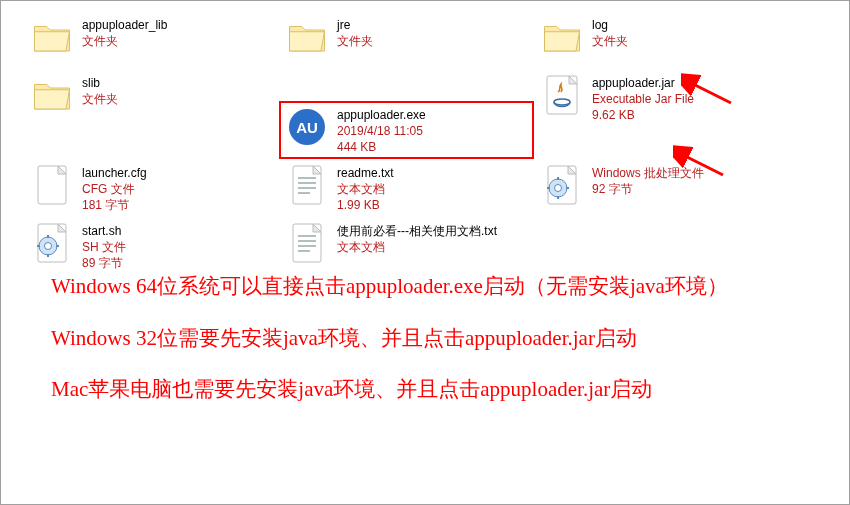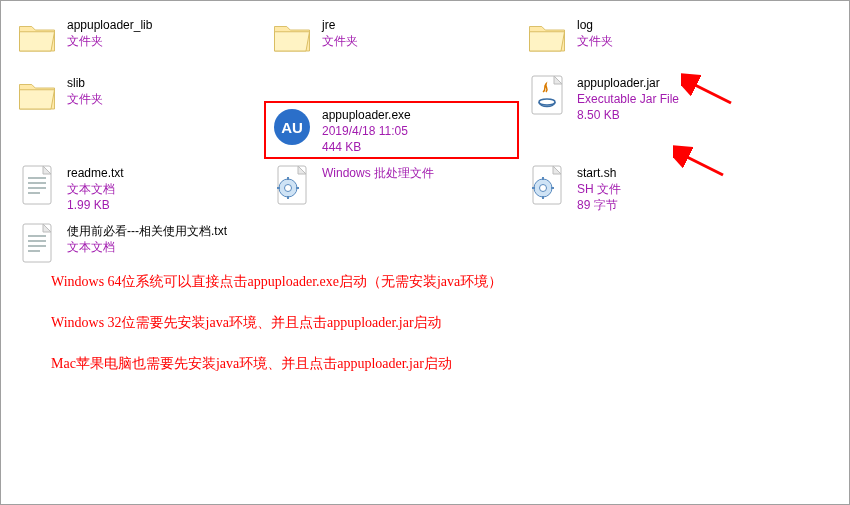--- a/index.html
+++ b/index.html
@@ -8,21 +8,21 @@
     font-family: "Microsoft YaHei", "Segoe UI", Arial, sans-serif;
     font-size: 12px;
     background: #ffffff;
     width: 850px;
     height: 505px;
     position: relative;
     border: 1px solid #a0a0a0;
     overflow: hidden;
   }
   .explorer {
-    padding: 10px 0 0 8px;
+    padding: 10px 0 0 23px;
     display: grid;
     grid-template-columns: repeat(3, 255px);
     column-gap: 0;
     row-gap: 0;
   }
   .file-item {
     display: flex;
     align-items: flex-start;
     padding: 4px 6px;
     height: 58px;
@@ -47,29 +47,29 @@
   .text-wrap {
     display: flex;
     flex-direction: column;
     line-height: 1.35;
     padding-top: 2px;
   }
   .file-name {
     color: #000;
   }
   .file-meta {
-    color: #a21caf;
+    color: #b91c1c;
   }
   .notes {
     position: absolute;
     left: 50px;
     top: 270px;
     color: #ff0000;
     font-family: "SimSun", "宋体", serif;
-    font-size: 14px;
+    font-size: 21px;
     line-height: 1.5;
   }
   .notes p { margin: 0 0 20px 0; }
   
   .arrow {
     position: absolute;
     pointer-events: none;
   }
   
   svg { display: block; }
@@ -149,21 +149,34 @@
           <rect x="4" y="2" width="30" height="38" rx="2" fill="#ffffff" stroke="#bcbcbc"></rect>
           <path d="M26 2 L34 10 L26 10 Z" fill="#e8e8e8" stroke="#bcbcbc"></path>
           <path d="M15 18 c4 -3 0 -5 3 -8 c-1 4 3 4 0 8" fill="none" stroke="#d97a00" stroke-width="1.5"></path>
           <ellipse cx="19" cy="28" rx="8" ry="3" fill="none" stroke="#3b6ea5" stroke-width="1.5"></ellipse>
           <path d="M11 28 c0 6 16 6 16 0" fill="none" stroke="#3b6ea5" stroke-width="1.5"></path>
         </svg>
       </div>
       <div class="text-wrap">
         <span class="file-name">appuploader.jar</span>
         <span class="file-meta">Executable Jar File</span>
-        <span class="file-meta">8.50 KB</span>
+        <span class="file-meta">9.62 KB</span>
+      </div>
+    </div>
+    <div class="file-item">
+      <div class="icon-wrap">
+        <svg width="36" height="42" viewBox="0 0 36 42">
+          <rect x="4" y="2" width="28" height="38" rx="2" fill="#ffffff" stroke="#bcbcbc"></rect>
+          <path d="M24 2 L32 10 L24 10 Z" fill="#e8e8e8" stroke="#bcbcbc"></path>
+        </svg>
+      </div>
+      <div class="text-wrap">
+        <span class="file-name">launcher.cfg</span>
+        <span class="file-meta">CFG 文件</span>
+        <span class="file-meta">181 字节</span>
       </div>
     </div>
     <div class="file-item">
       <div class="icon-wrap">
         <svg width="36" height="42" viewBox="0 0 36 42">
           <rect x="4" y="2" width="28" height="38" rx="2" fill="#ffffff" stroke="#bcbcbc"></rect>
           <path d="M24 2 L32 10 L24 10 Z" fill="#e8e8e8" stroke="#bcbcbc"></path>
           <line x1="9" y1="14" x2="27" y2="14" stroke="#9aa" stroke-width="1.5"></line>
           <line x1="9" y1="19" x2="27" y2="19" stroke="#9aa" stroke-width="1.5"></line>
           <line x1="9" y1="24" x2="27" y2="24" stroke="#9aa" stroke-width="1.5"></line>
@@ -186,20 +199,21 @@
           <g stroke="#5a8bbf" stroke-width="2">
             <line x1="16" y1="13" x2="16" y2="16"></line>
             <line x1="16" y1="32" x2="16" y2="35"></line>
             <line x1="5" y1="24" x2="8" y2="24"></line>
             <line x1="24" y1="24" x2="27" y2="24"></line>
           </g>
         </svg>
       </div>
       <div class="text-wrap">
         <span class="file-meta">Windows 批处理文件</span>
+        <span class="file-meta">92 字节</span>
       </div>
     </div>
     <div class="file-item">
       <div class="icon-wrap">
         <svg width="40" height="42" viewBox="0 0 40 42">
           <rect x="6" y="2" width="28" height="38" rx="2" fill="#ffffff" stroke="#bcbcbc"></rect>
           <path d="M26 2 L34 10 L26 10 Z" fill="#e8e8e8" stroke="#bcbcbc"></path>
           <circle cx="16" cy="24" r="9" fill="#cfe3f5" stroke="#5a8bbf"></circle>
           <circle cx="16" cy="24" r="3.5" fill="#fff" stroke="#5a8bbf"></circle>
           <g stroke="#5a8bbf" stroke-width="2">

